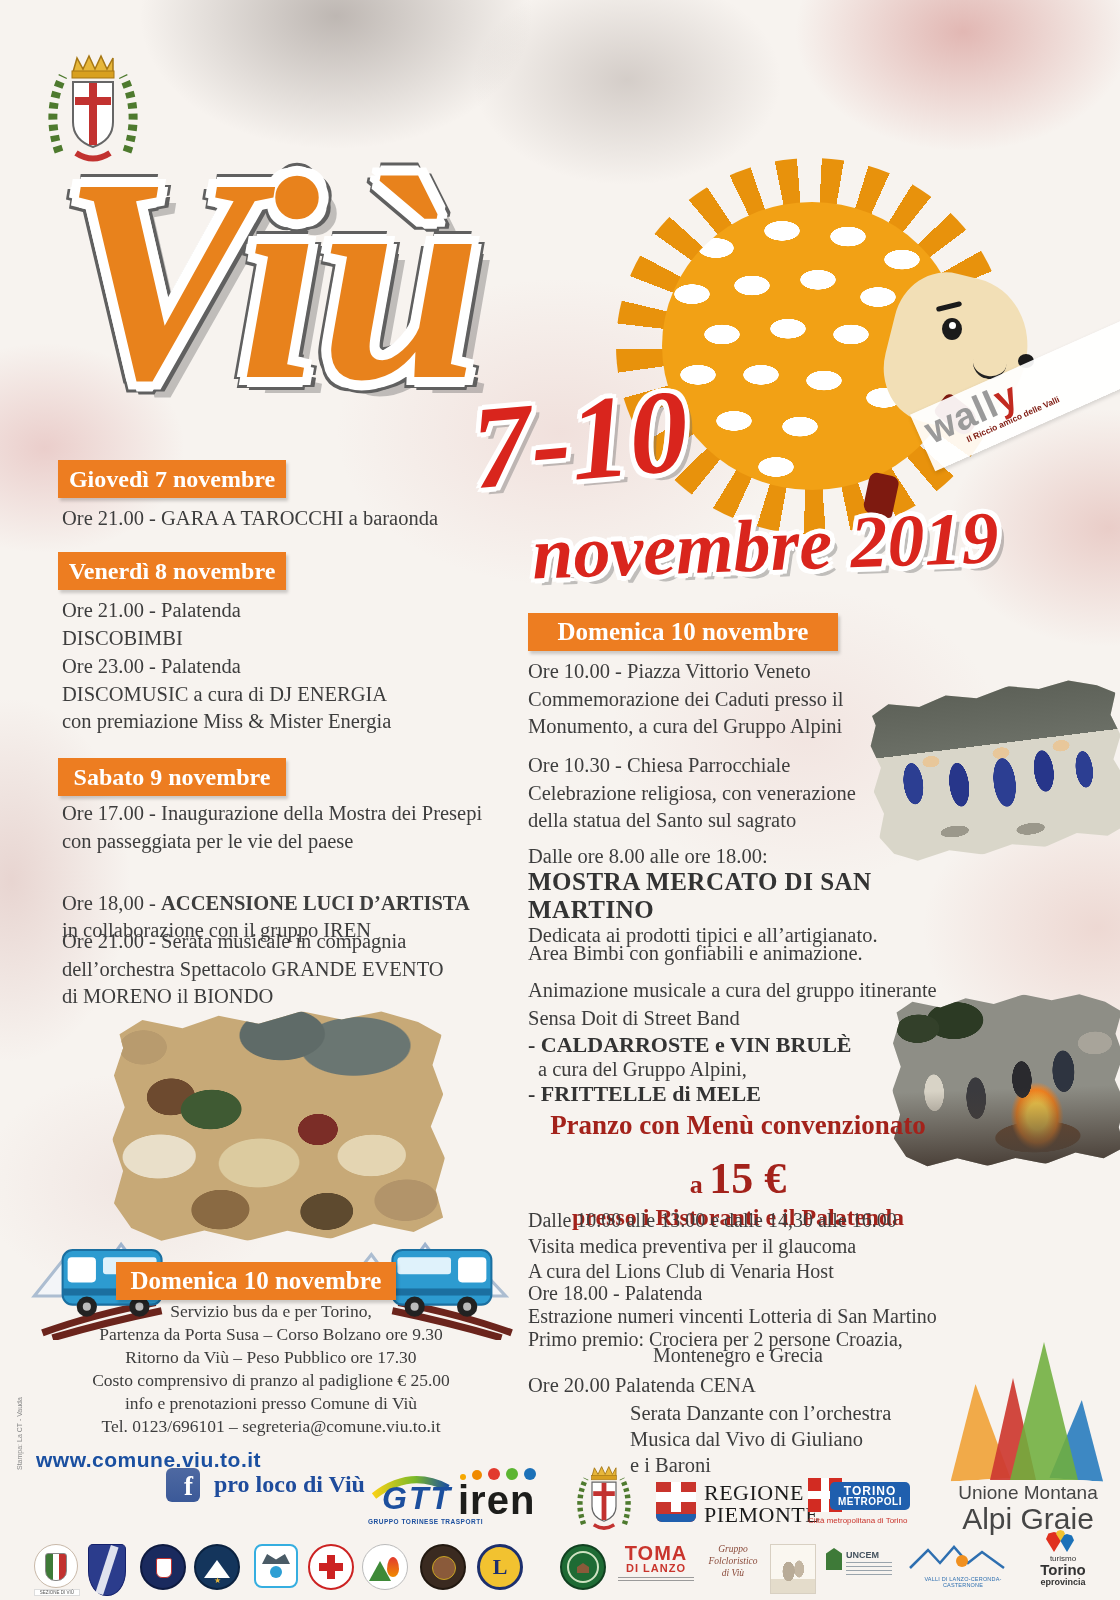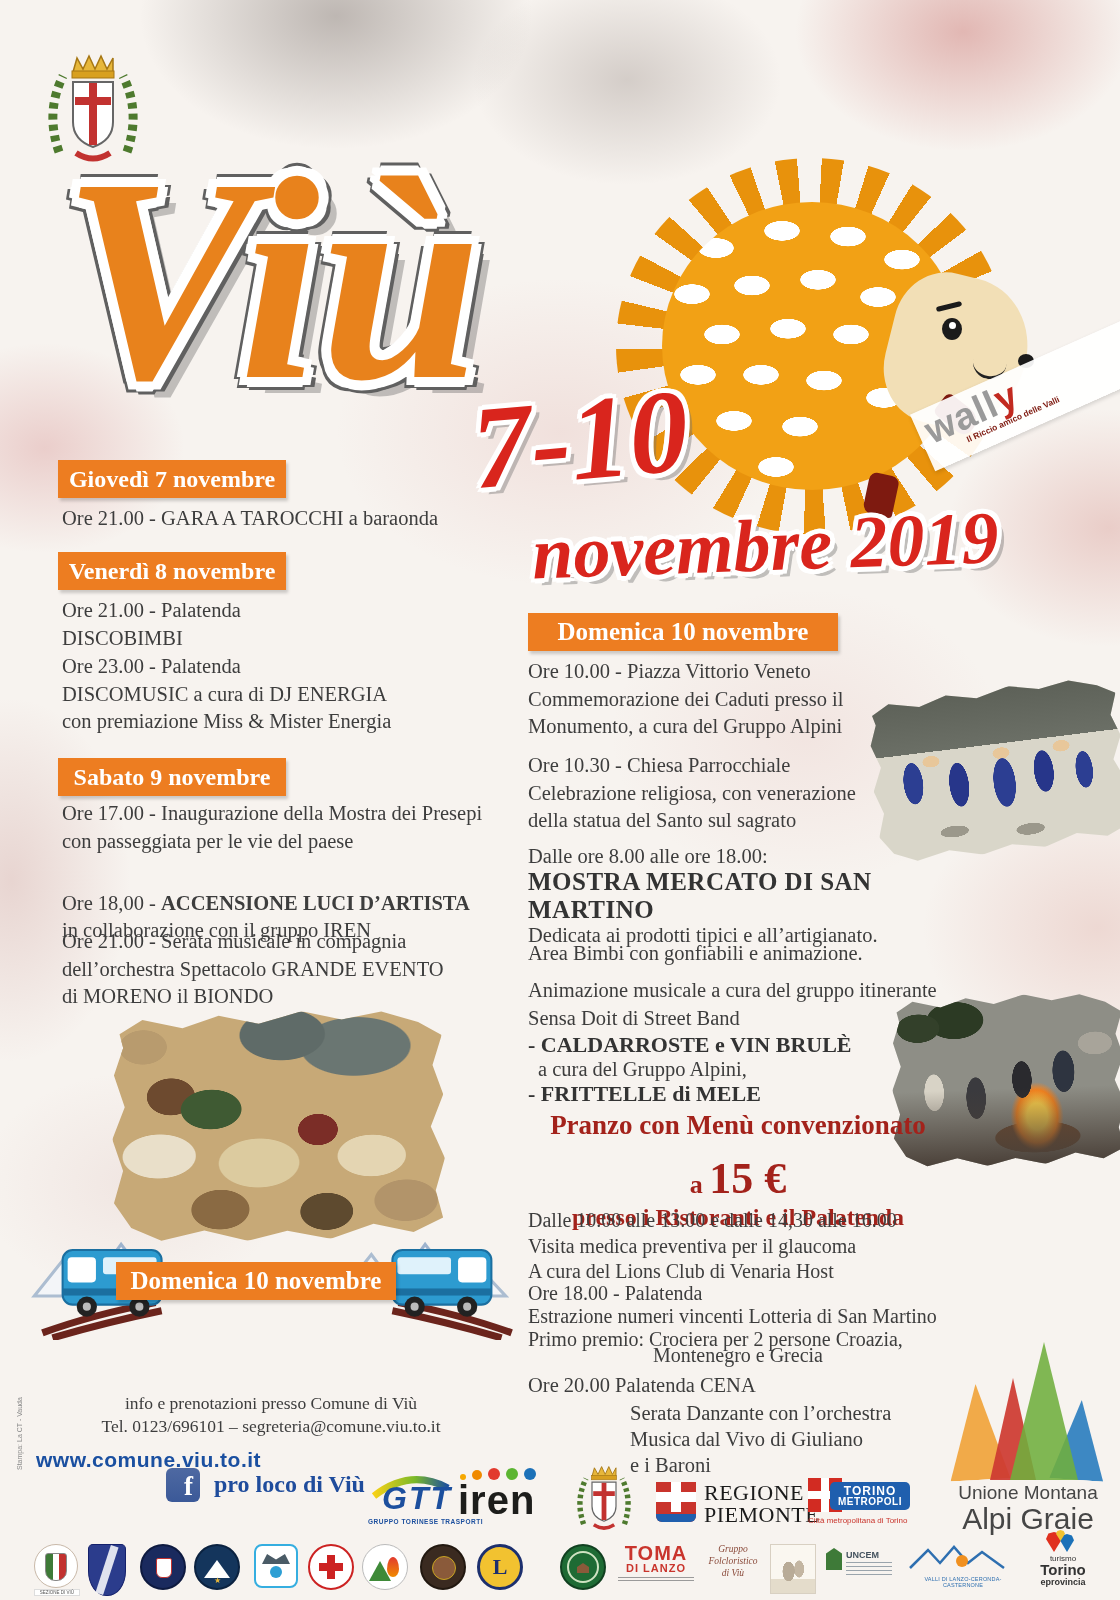--- a/index.html
+++ b/index.html
@@ -177,20 +177,24 @@
       <use href="#peaks"></use>
     </svg>
 
   <svg class="abs" style="left:36px;top:1244px" width="132" height="96" viewBox="0 0 130 95">
       <use href="#busicon"></use>
     </svg>
   <svg class="abs" style="left:386px;top:1244px;transform:scaleX(-1)" width="132" height="96" viewBox="0 0 130 95">
       <use href="#busicon"></use>
     </svg>
   <div class="abs banner serif" style="left:116px;top:1262px;width:280px;font-size:25px;">Domenica 10 novembre</div>
+  <div class="abs serif" style="left:36px;top:1300px;width:470px;text-align:center;font-size:17.5px;line-height:1.32;color:#3d3d3d;white-space:pre-line;">Servizio bus da e per Torino,
+Partenza da Porta Susa – Corso Bolzano ore 9.30
+Ritorno da Viù – Peso Pubblico ore 17.30
+Costo comprensivo di pranzo al padiglione € 25.00</div>
 
   <div class="abs serif" style="left:36px;top:1392px;width:470px;text-align:center;font-size:17.5px;line-height:1.3;color:#3d3d3d;white-space:pre-line;">info e prenotazioni presso Comune di Viù
 Tel. 0123/696101 – segreteria@comune.viu.to.it</div>
 
   <div class="abs sans" style="left:36px;top:1448px;width:470px;text-align:left;font-size:21px;font-weight:bold;color:#1A4FA0;letter-spacing:.5px;">www.comune.viu.to.it</div>
 
   <div class="abs" style="left:166px;top:1468px;width:240px;height:38px;">
     <div class="abs" style="left:0;top:0;width:34px;height:34px;border-radius:6px;background:linear-gradient(#4E69A2,#3B5998);color:#fff;font-family:'Liberation Serif',serif;font-weight:bold;font-size:27px;text-align:right;line-height:36px;padding-right:7px;box-sizing:border-box;">f</div>
     <div class="abs serif" style="left:48px;top:3px;font-size:24px;font-weight:bold;color:#1F4C9C;white-space:nowrap;">pro loco di Viù</div>
   </div>

